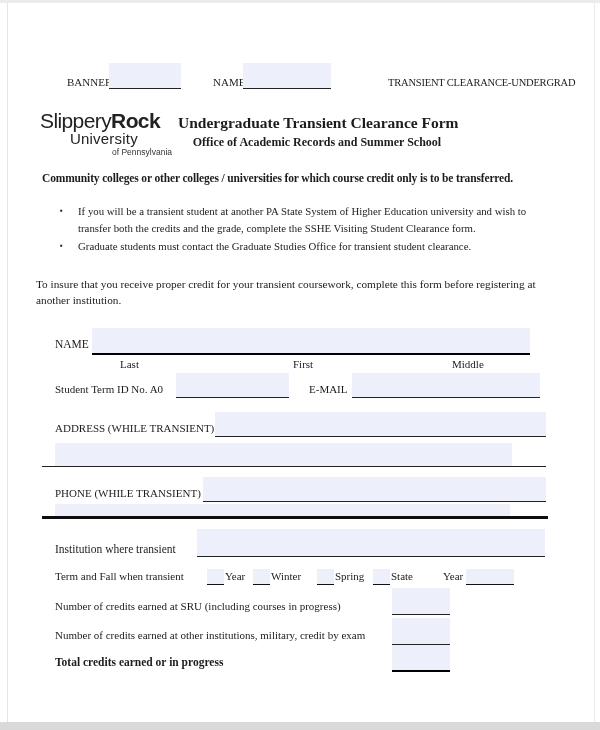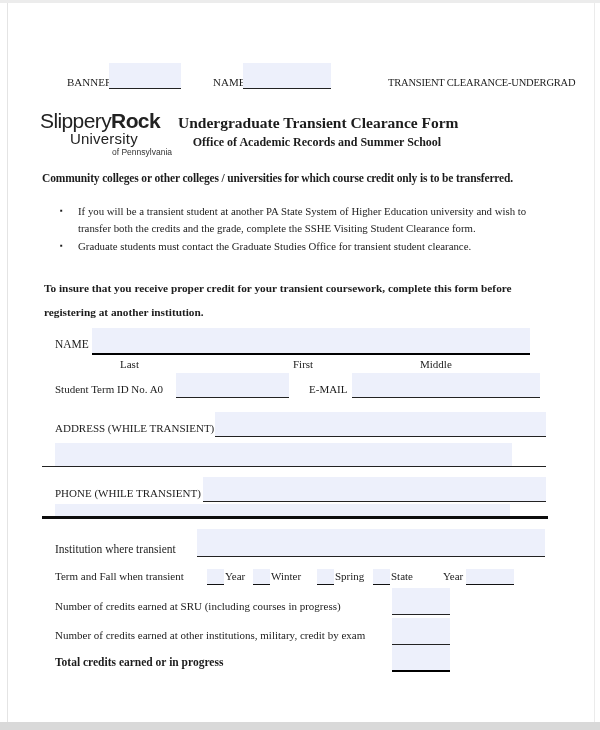--- a/index.html
+++ b/index.html
@@ -37,21 +37,21 @@
   .form-title{font-size:15.5px;font-weight:700;white-space:nowrap;margin:0;}
   .form-subtitle{font-size:12px;font-weight:700;white-space:nowrap;margin-top:3px;}
 
   .intro{left:42px;top:172px;font-size:11.5px;font-weight:700;letter-spacing:-0.15px;white-space:nowrap;}
 
   .bullets{left:60px;top:203px;width:500px;}
   .bullet-item{display:flex;align-items:flex-start;font-size:10.8px;line-height:16.5px;margin-bottom:2px;}
   .bullet-marker{font-size:8px;line-height:16.5px;width:18px;flex:0 0 18px;}
   .bullet-text{flex:1;}
 
-  .instruction{left:44px;top:276px;width:515px;font-size:11.3px;font-weight:700;line-height:24px;}
+  .instruction{left:36px;top:276px;width:515px;font-size:11.3px;font-weight:400;line-height:16px;}
 
   .sublabel{top:358px;font-size:11px;}
 
   .thickline{left:42px;top:516px;width:506px;height:3px;background:#0d0d0d;}
   .strip{left:55px;top:504px;width:455px;height:13px;background:#edf0fb;}
 
   .term-blank{top:569px;height:15px;border-bottom:1.8px solid #111;background:#edf0fb;}
   .term-lbl{top:570px;font-size:11px;}
 
   .credit-blank{width:58px;height:27px;}
@@ -95,21 +95,21 @@
     <span class="bullet-text">Graduate students must contact the Graduate Studies Office for transient student clearance.</span>
   </div>
 </div>
 
 <div class="abs instruction">To insure that you receive proper credit for your transient coursework, complete this form before registering at another institution.</div>
 
 <span class="abs lbl" style="left:55px;top:338px;font-size:11.5px;">NAME</span>
 <div class="abs blank" style="left:92px;top:328px;width:438px;height:27px;border-bottom-width:2px;border-bottom-color:#000;"></div>
 <span class="abs sublabel" style="left:120px;">Last</span>
 <span class="abs sublabel" style="left:293px;">First</span>
-<span class="abs sublabel" style="left:420px;">Middle</span>
+<span class="abs sublabel" style="left:452px;">Middle</span>
 
 <span class="abs lbl" style="left:55px;top:383px;">Student Term ID No. A0</span>
 <div class="abs blank" style="left:176px;top:373px;width:113px;height:25px;"></div>
 <span class="abs lbl" style="left:309px;top:383px;">E-MAIL</span>
 <div class="abs blank" style="left:352px;top:373px;width:188px;height:25px;"></div>
 
 <span class="abs lbl" style="left:55px;top:422px;">ADDRESS (WHILE TRANSIENT)</span>
 <div class="abs blank" style="left:215px;top:412px;width:331px;height:25px;"></div>
 
 <div class="abs" style="left:55px;top:443px;width:457px;height:23px;background:#edf0fb;"></div>

